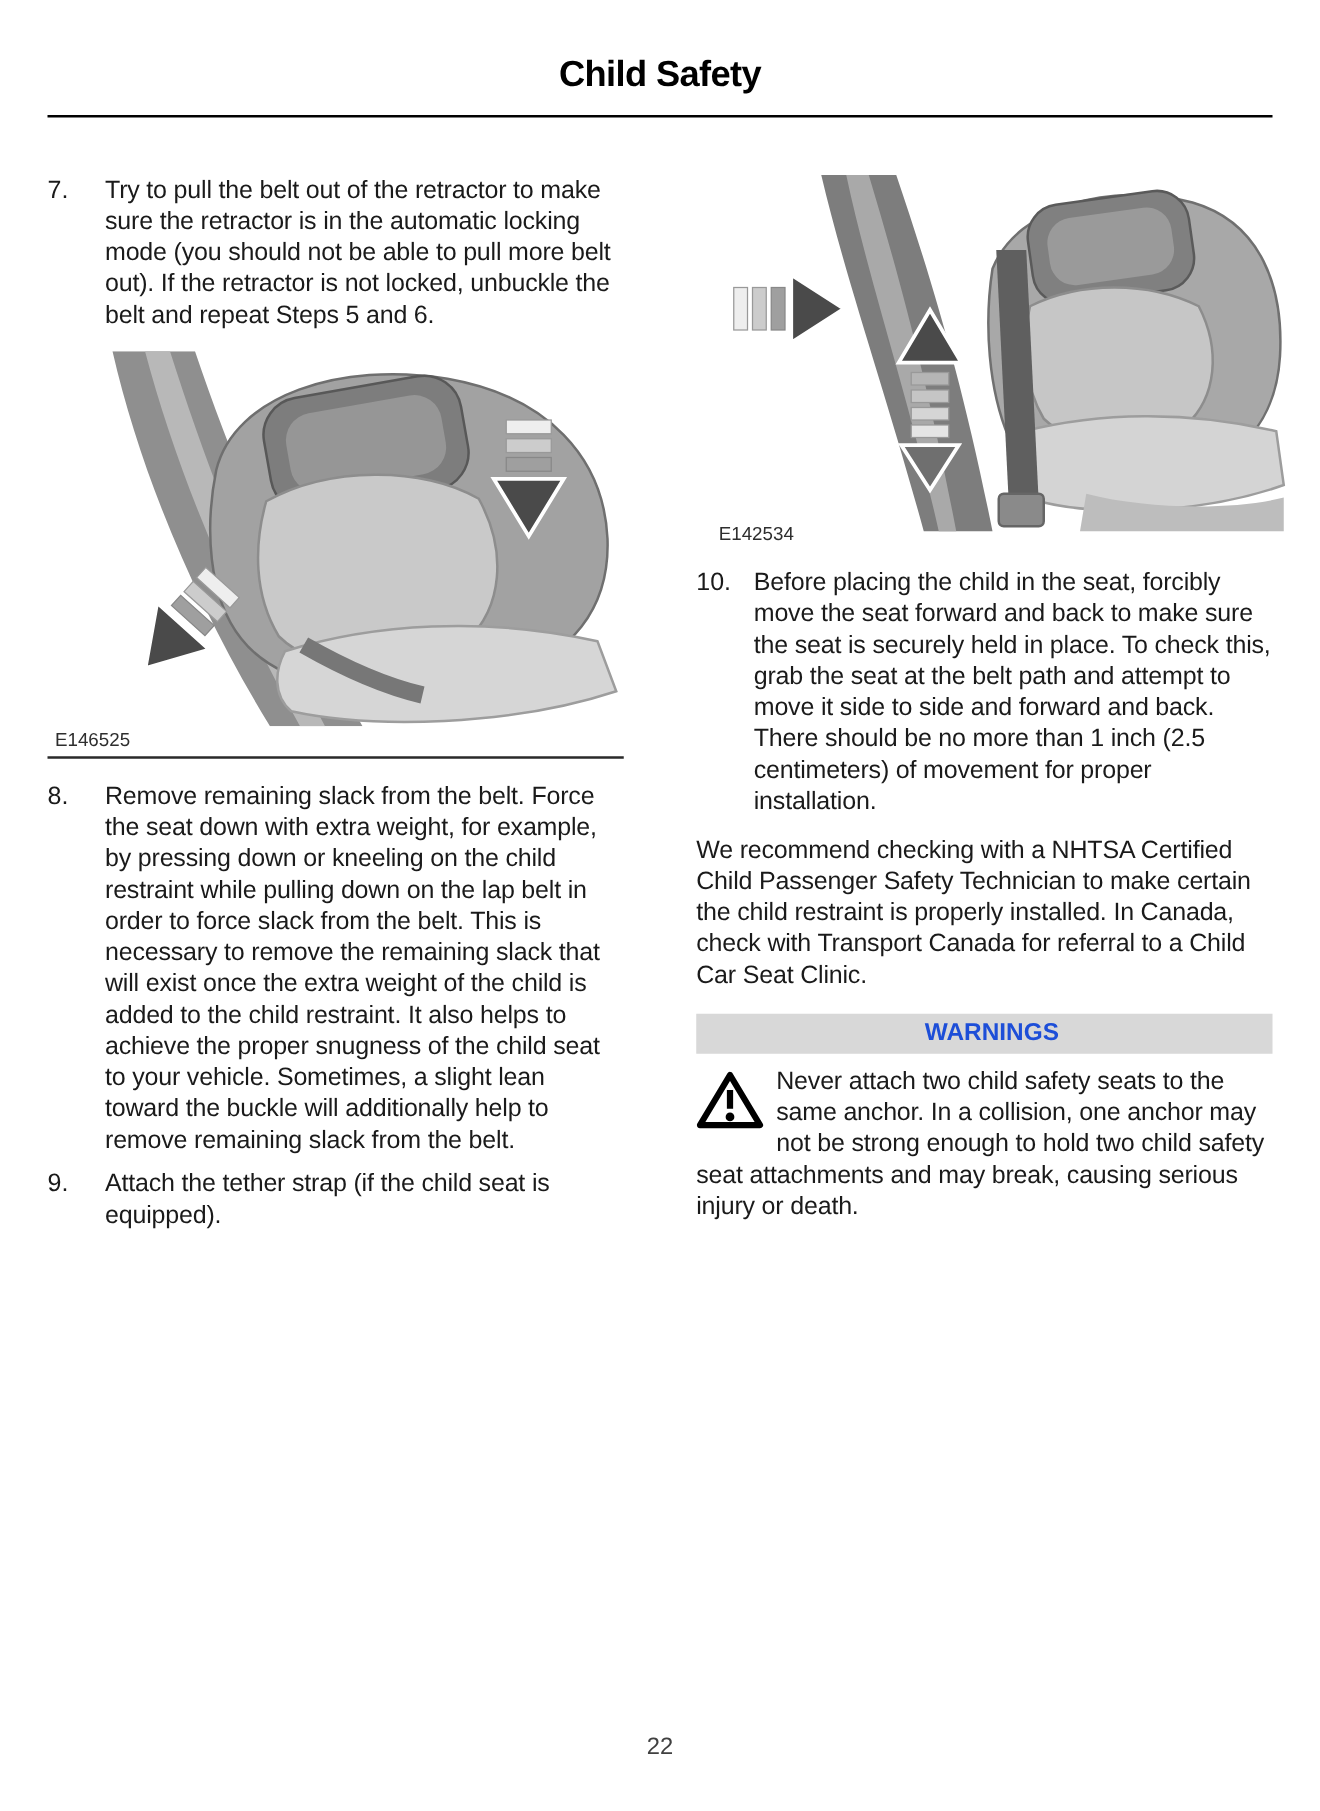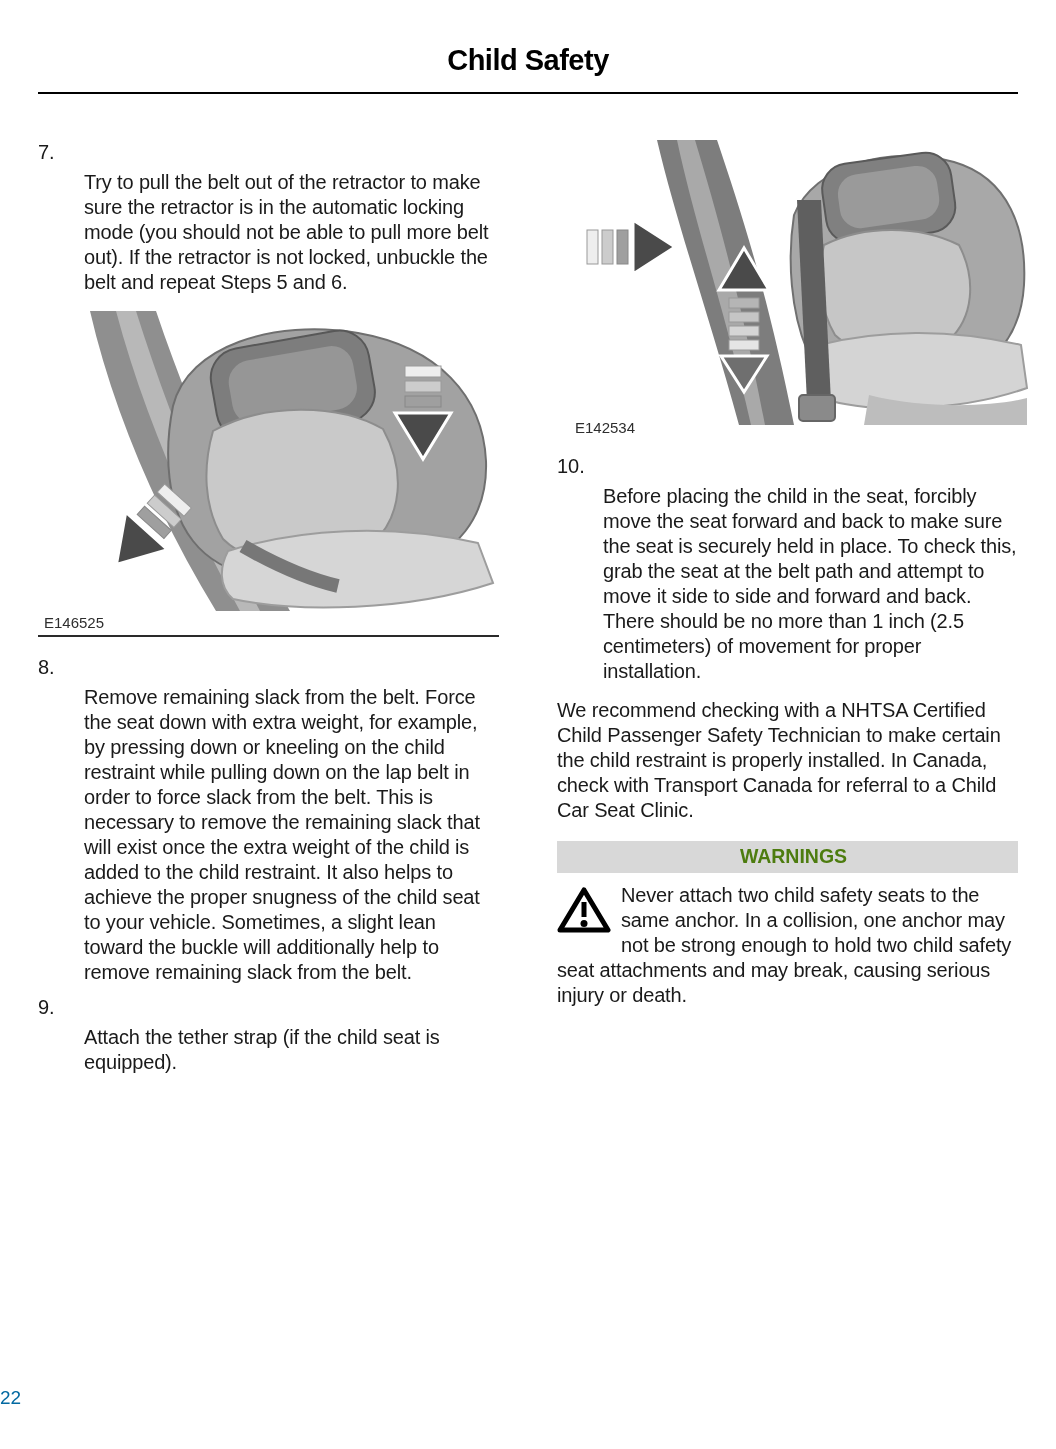--- a/index.html
+++ b/index.html
@@ -41,21 +41,20 @@
     display:flex; margin-bottom:10px;
   }
   .list-item .num{
     flex:0 0 46px;
     font-size:20px; line-height:25px;
   }
   .list-item .itext{
     flex:1 1 auto;
     font-size:20px; line-height:25px;
     letter-spacing:-0.15px;
-    margin-top:30px;
   }
   .para{
     font-size:20px; line-height:25px; letter-spacing:-0.15px;
     margin-top:14px;
   }
   
   figure{ position:relative; margin:16px 0 18px 0; }
   figure.bordered{ border-bottom:2px solid #2a2a2a; padding-bottom:24px;text-align:center; }
   figure svg{ display:block; }
   figcaption{
@@ -69,36 +68,36 @@
     color:var(--heading-color);
     margin-top:26px; letter-spacing:-0.3px;
   }
   
   .warnings-bar{
     margin-top:18px;
     background:var(--warnings-bg);
     text-align:center;
     font-size:19.5px; font-weight:700;
     padding:4px 0 5px 12px;
-    color:#4d7c0f;
+    color:#1d4ed8;
   }
   .warning-block{
     margin-top:10px;
     font-size:20px; line-height:25px; letter-spacing:-0.15px;
   }
   .warning-icon{
     float:left;
     width:54px; height:48px;
     margin:3px 10px 3px 0;
   }
   
   .footer{
     position:absolute; left:0; bottom:40px;
-    width:100%; 
-    font-size:19px; color:#0369a1;
+    width:100%; text-align:center;
+    font-size:19px; color:#404040;
   }
 </style>
 </head>
 <body>
 
 <div class="page">
 
   <div class="hdr">
     <h1>Child Safety</h1>
     <hr class="rule">

